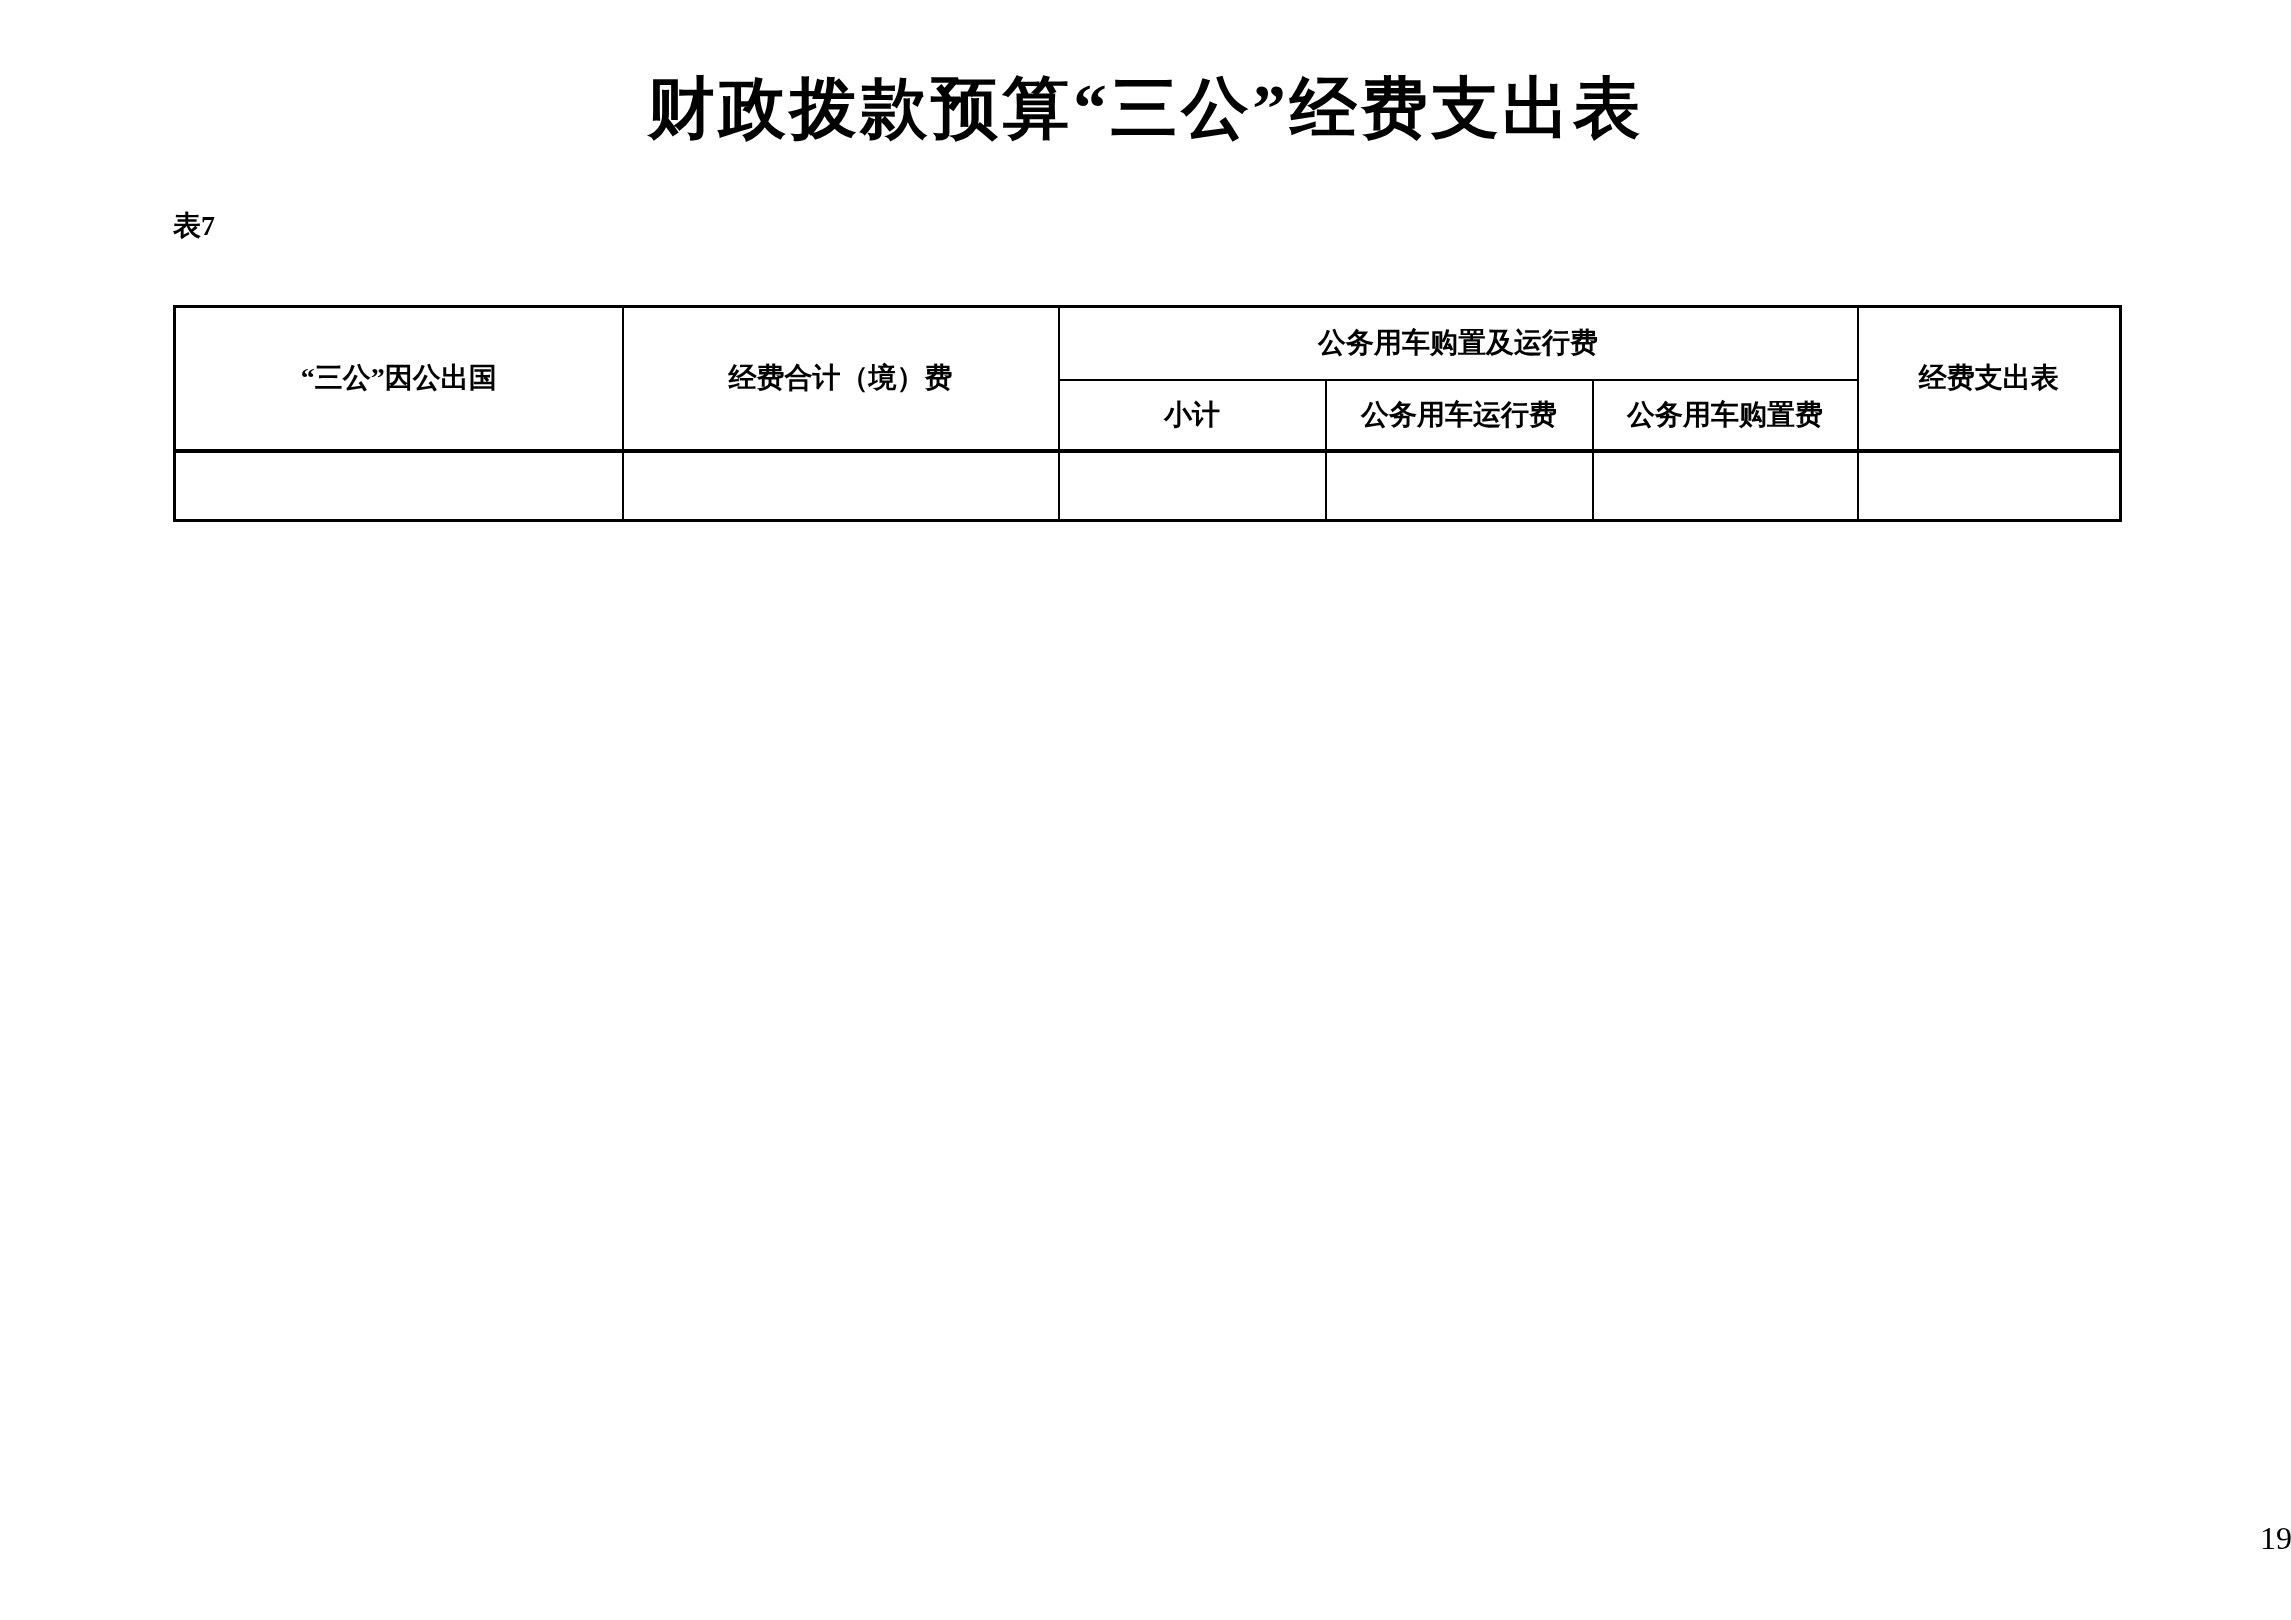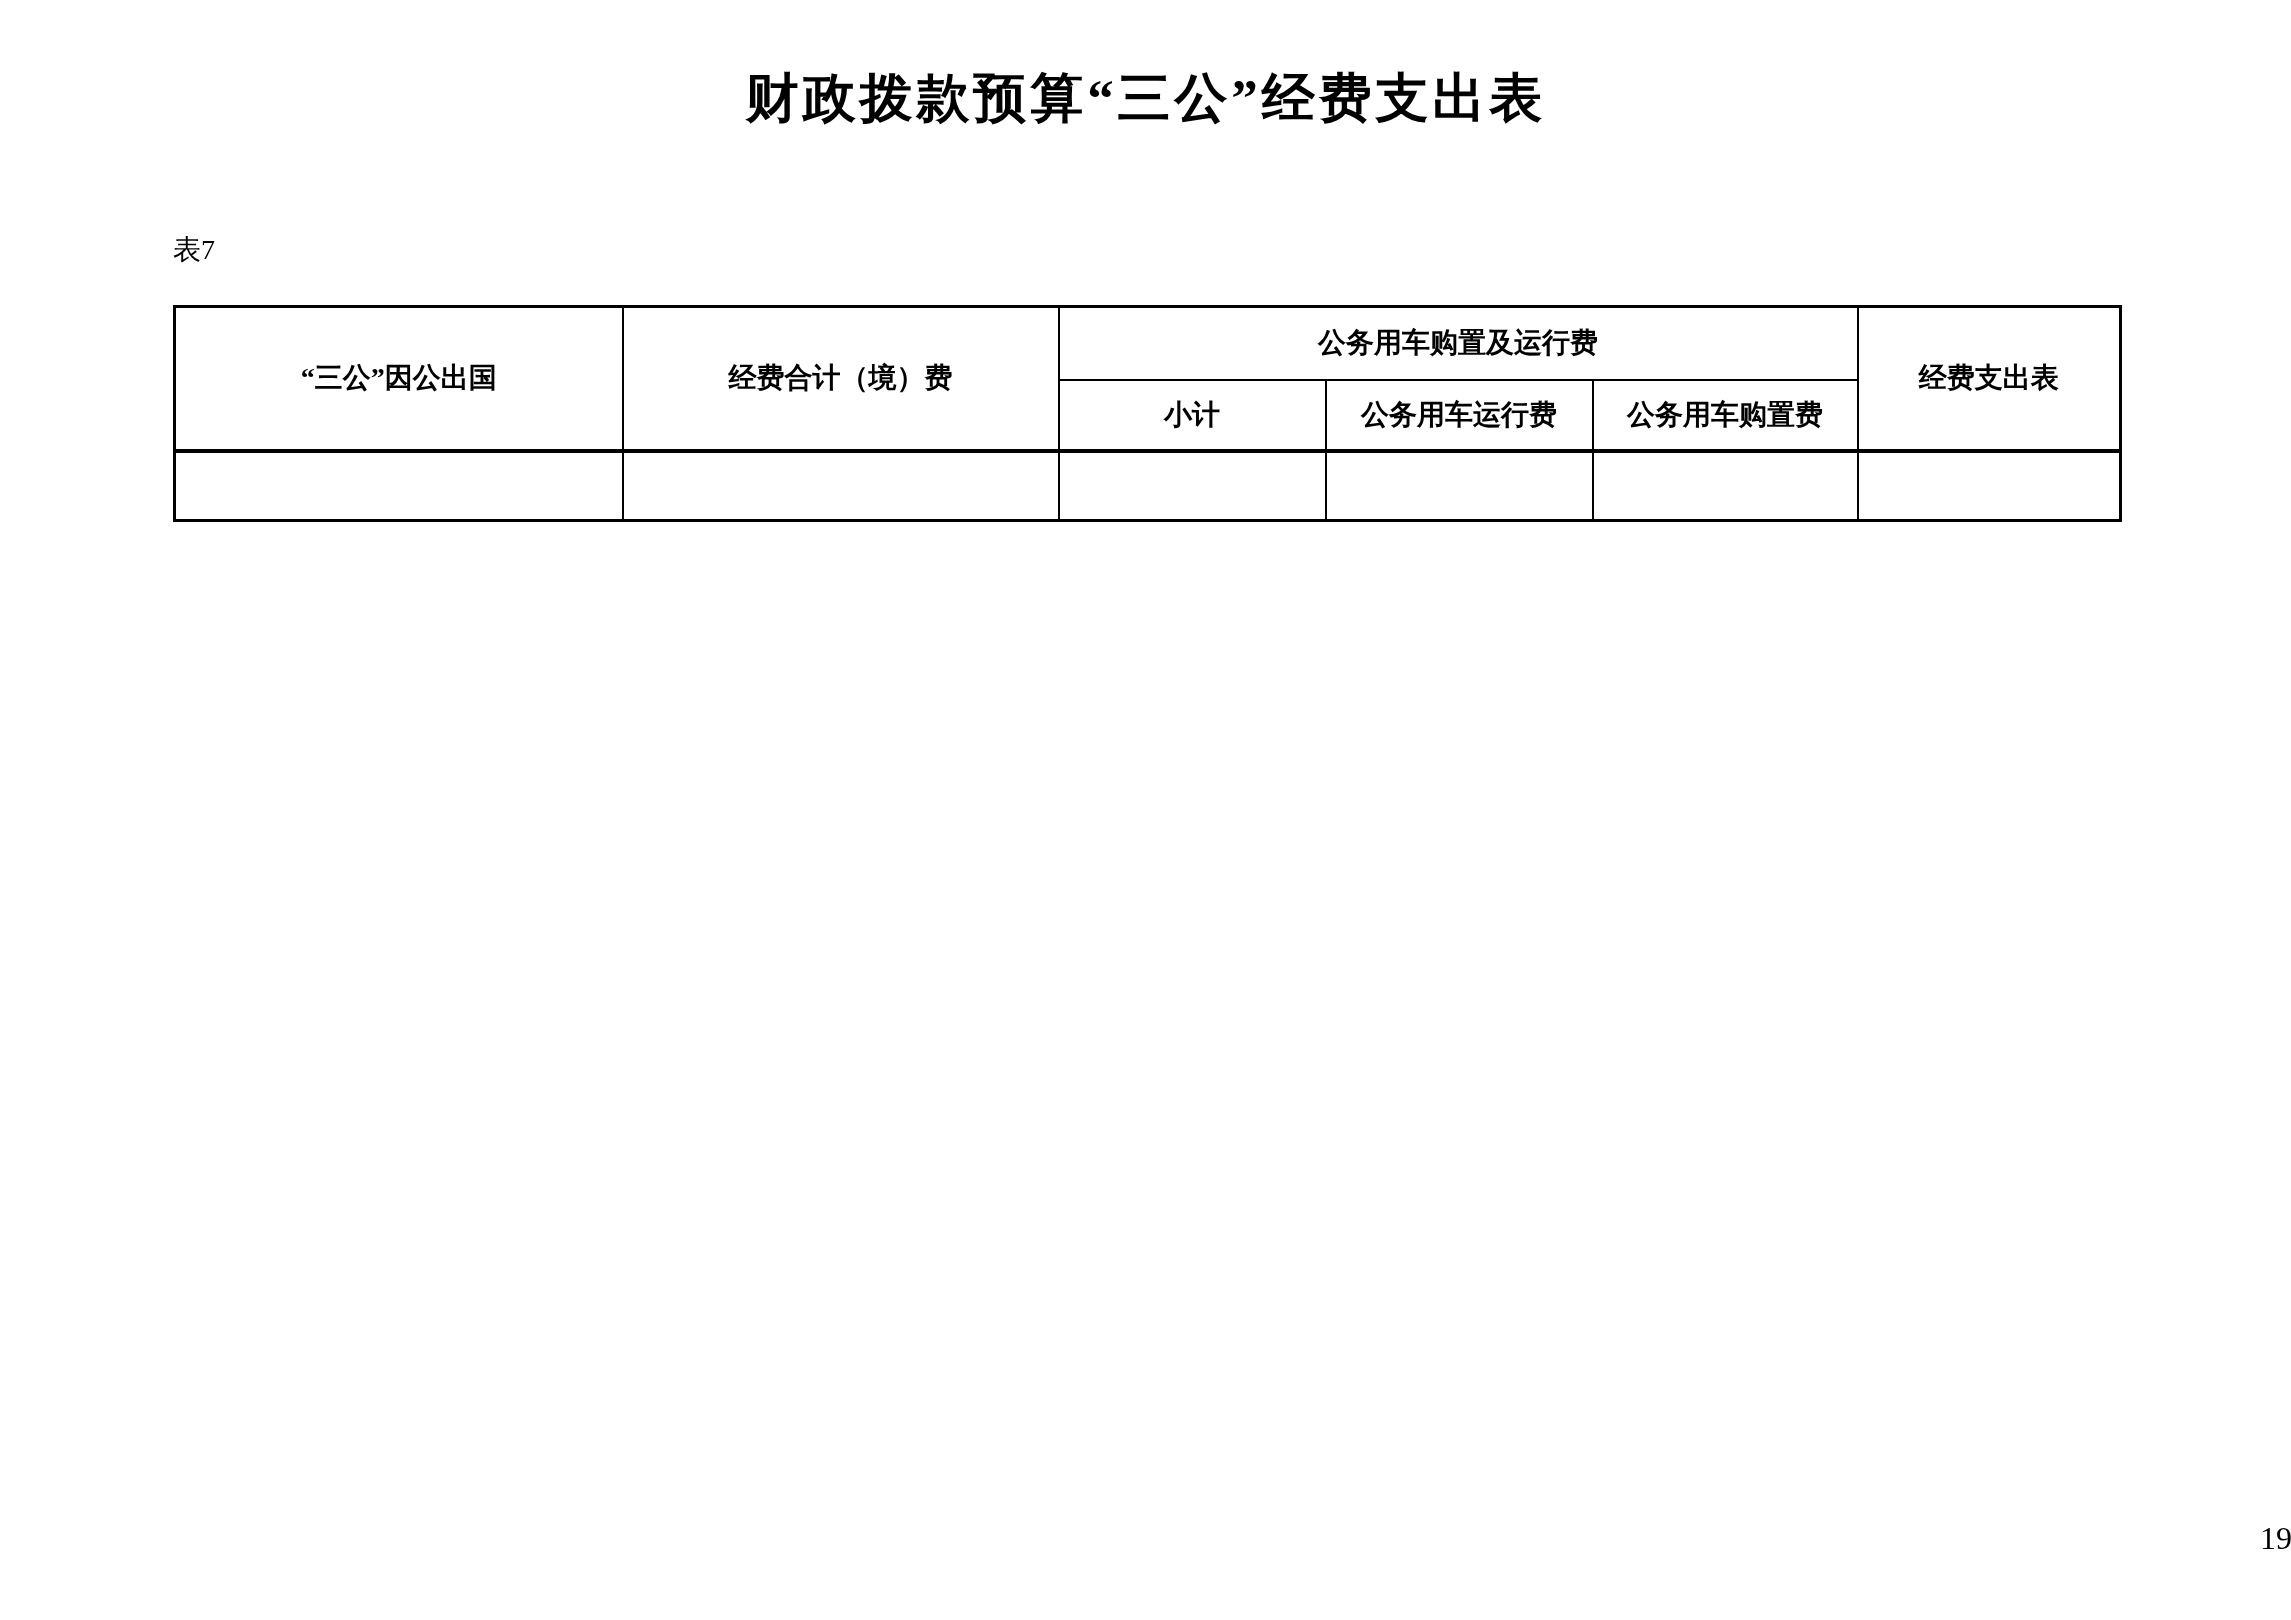--- a/index.html
+++ b/index.html
@@ -14,32 +14,33 @@
     height: 1620px;
     background: #ffffff;
     overflow: hidden;
   }
   .doc-title {
     position: absolute;
     top: 63px;
     left: 0;
     width: 100%;
     text-align: center;
-    font-size: 53px;
+    font-size: 67px;
     font-weight: 700;
     letter-spacing: 3.9px;
     color: #000000;
     white-space: nowrap;
   }
   .sheet-label {
     position: absolute;
-    top: 234px;
+    top: 210px;
     left: 173px;
     font-size: 28px;
     line-height: 1.15;
+    font-weight: bold;
   }
   .meta-row {
     position: absolute;
     top: 266px;
     left: 173px;
     width: 1945px;
     display: flex;
     justify-content: space-between;
     align-items: flex-end;
     font-size: 28px;

